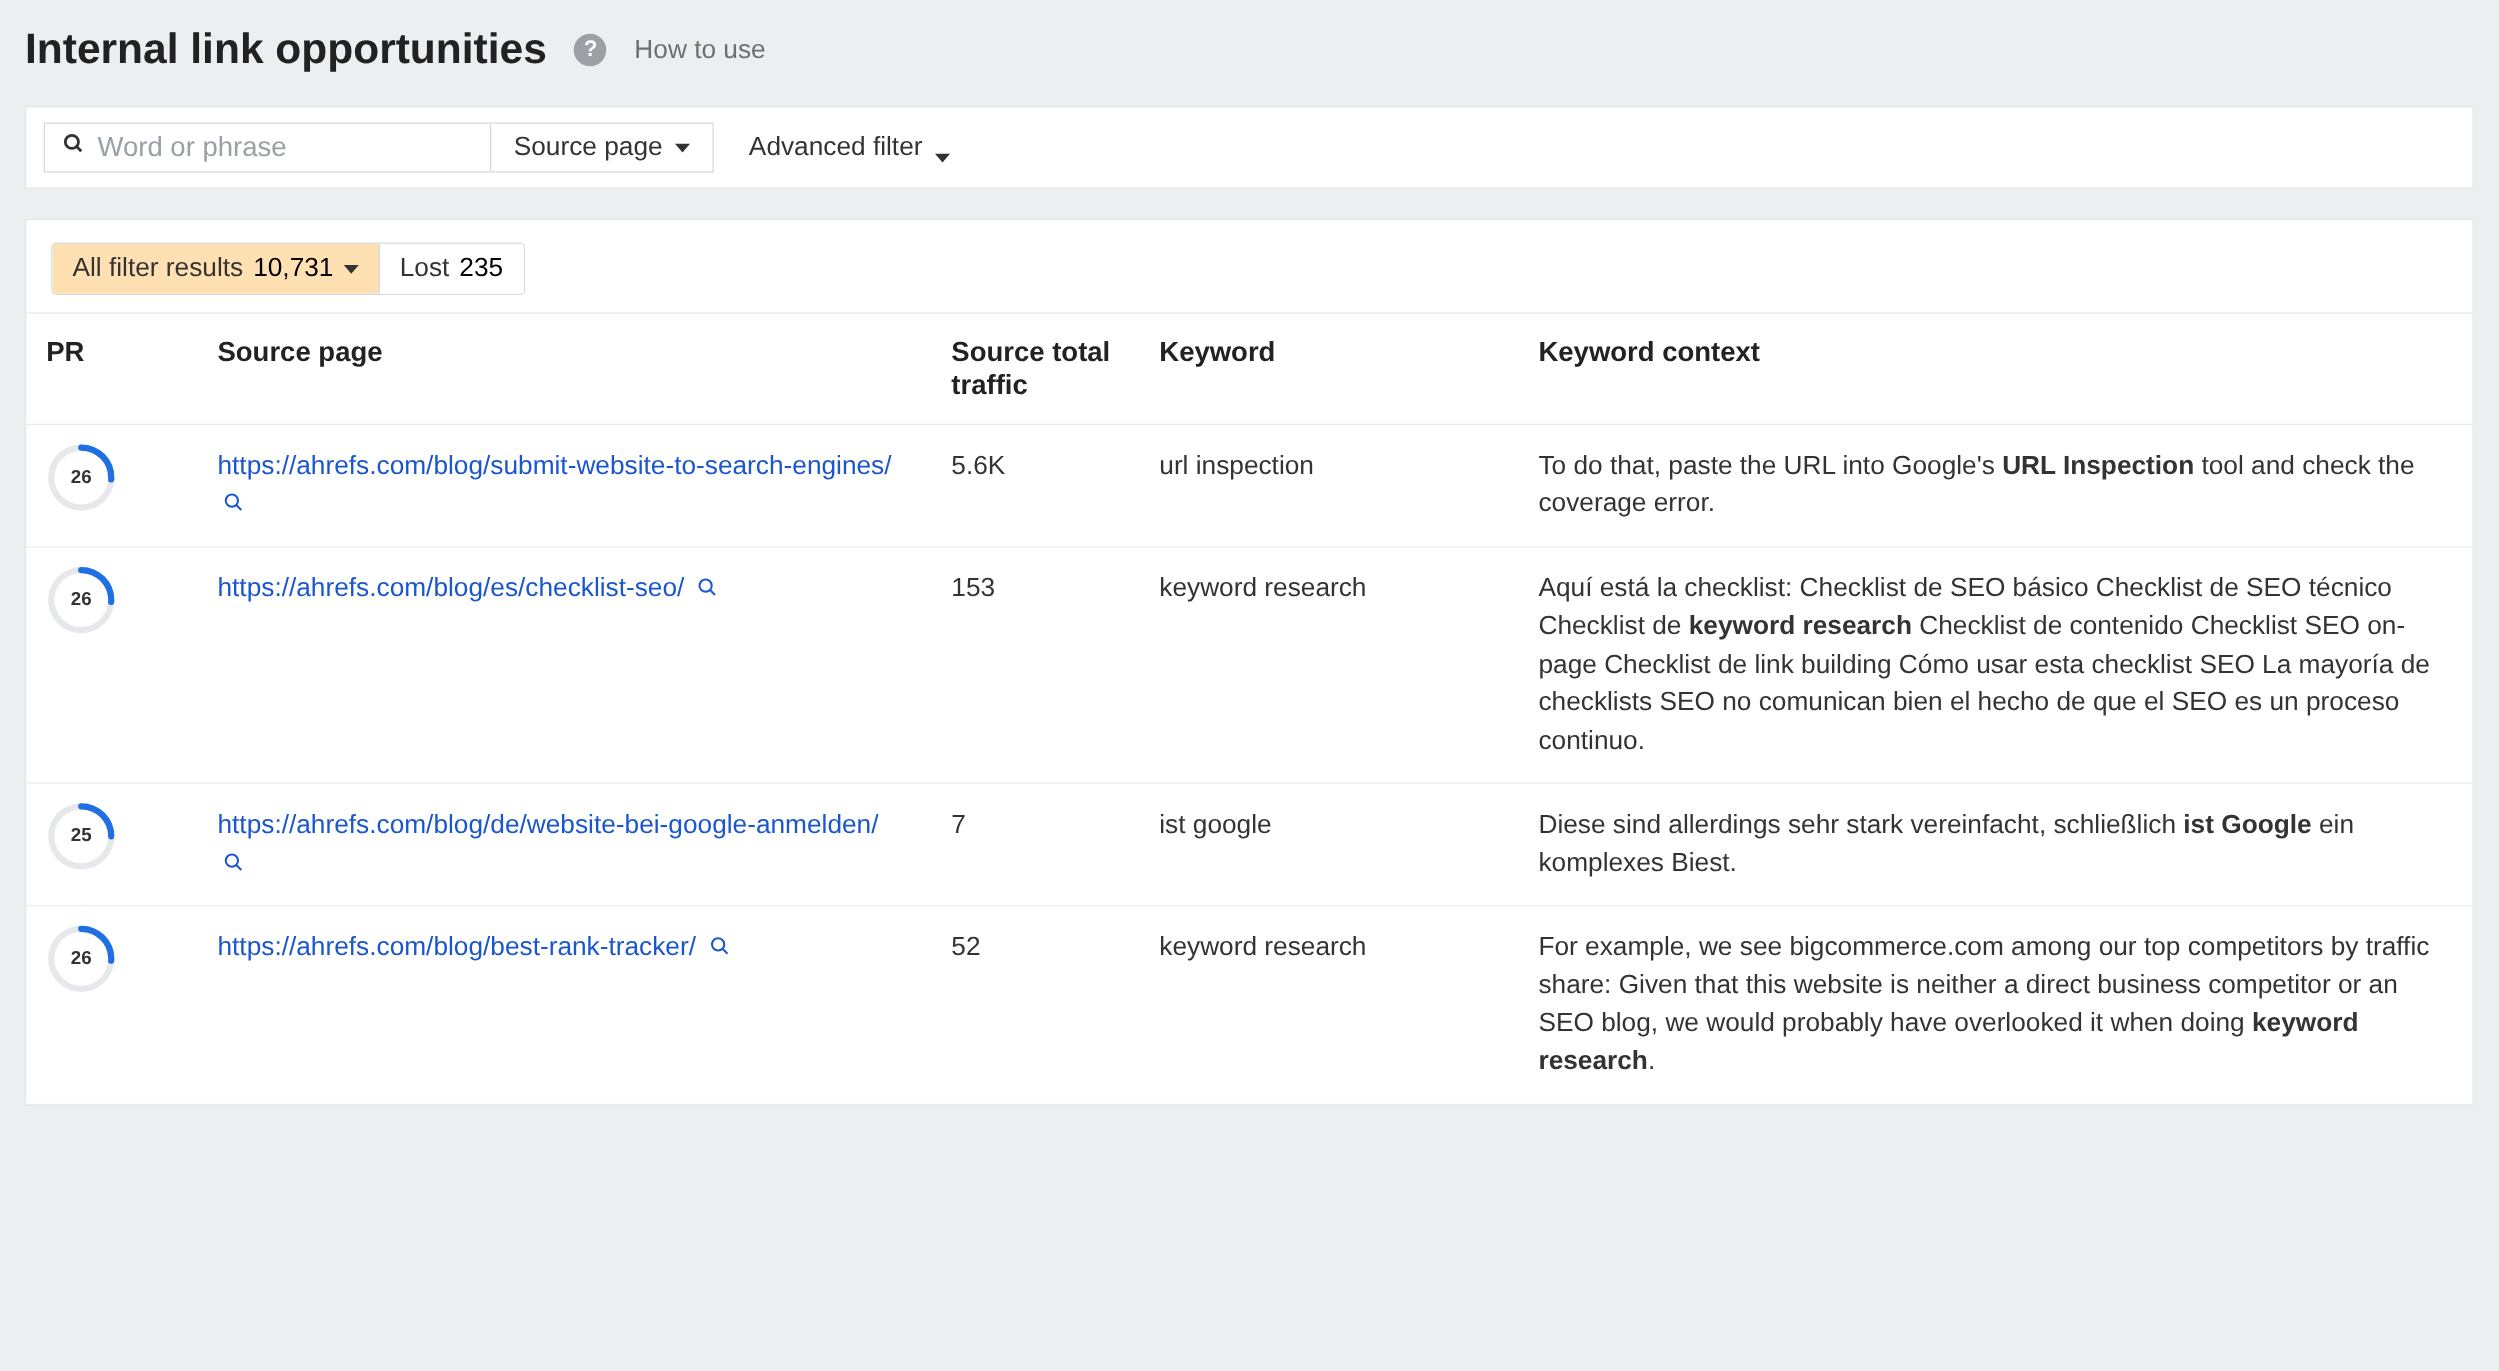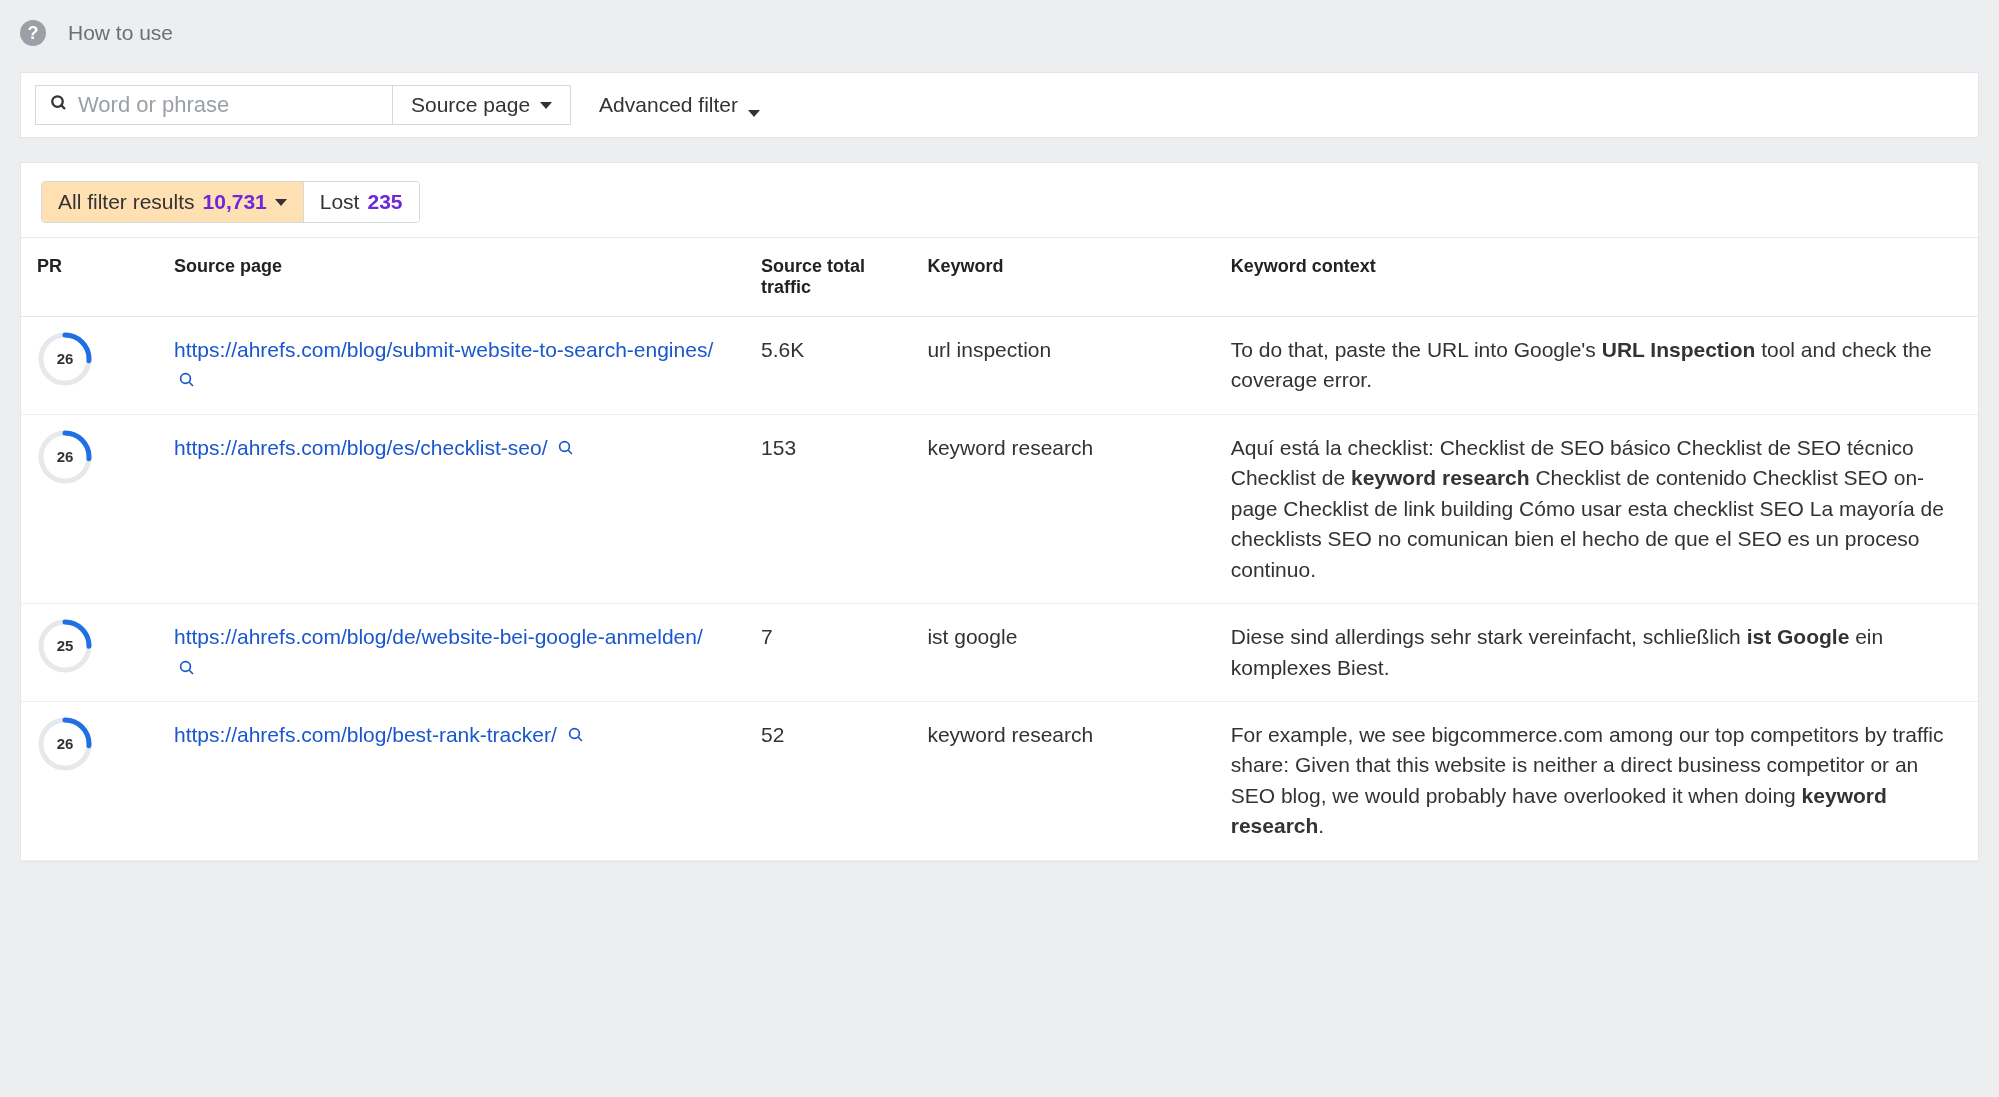--- a/index.html
+++ b/index.html
@@ -109,32 +109,32 @@
     padding: 8px 16px;
     display: flex;
     align-items: center;
     gap: 8px;
     cursor: pointer;
     border-right: 1px solid #d6d9dc;
     background: #fff;
   }
   .seg:last-child { border-right: none; }
   .seg.active { background: #ffe0b2; }
-  .seg .count { color: #6d28d9; font-weight: bold; }
+  .seg .count { color: #000000; }
   .seg .caret { border-top-color: #333; }
 
   table.data {
     width: 100%;
     border-collapse: collapse;
     table-layout: fixed;
   }
   table.data th {
     text-align: left;
     font-weight: 700;
-    font-size: 18px;
+    font-size: 22px;
     padding: 18px 16px;
     border-top: 1px solid #e6e8eb;
     border-bottom: 1px solid #e6e8eb;
     vertical-align: top;
     color: #222;
   }
   table.data td {
     padding: 18px 16px;
     border-bottom: 1px solid #eceef0;
     vertical-align: top;
@@ -180,20 +180,21 @@
   }
 
   .ctx b { font-weight: 700; }
 </style>
 </head>
 <body>
 
 <div class="page">
 
   <div class="header-row">
+    <div class="page-title">Internal link opportunities</div>
     <span class="help-icon">?</span>
     <span class="how-to-use">How to use</span>
   </div>
 
   <div class="filter-bar">
     <div class="input-group">
       <div class="search-box">
         <span class="search-icon">
           <svg width="18" height="18" viewBox="0 0 24 24" fill="none" stroke="currentColor" stroke-width="3">
               <circle cx="10" cy="10" r="7"></circle>

